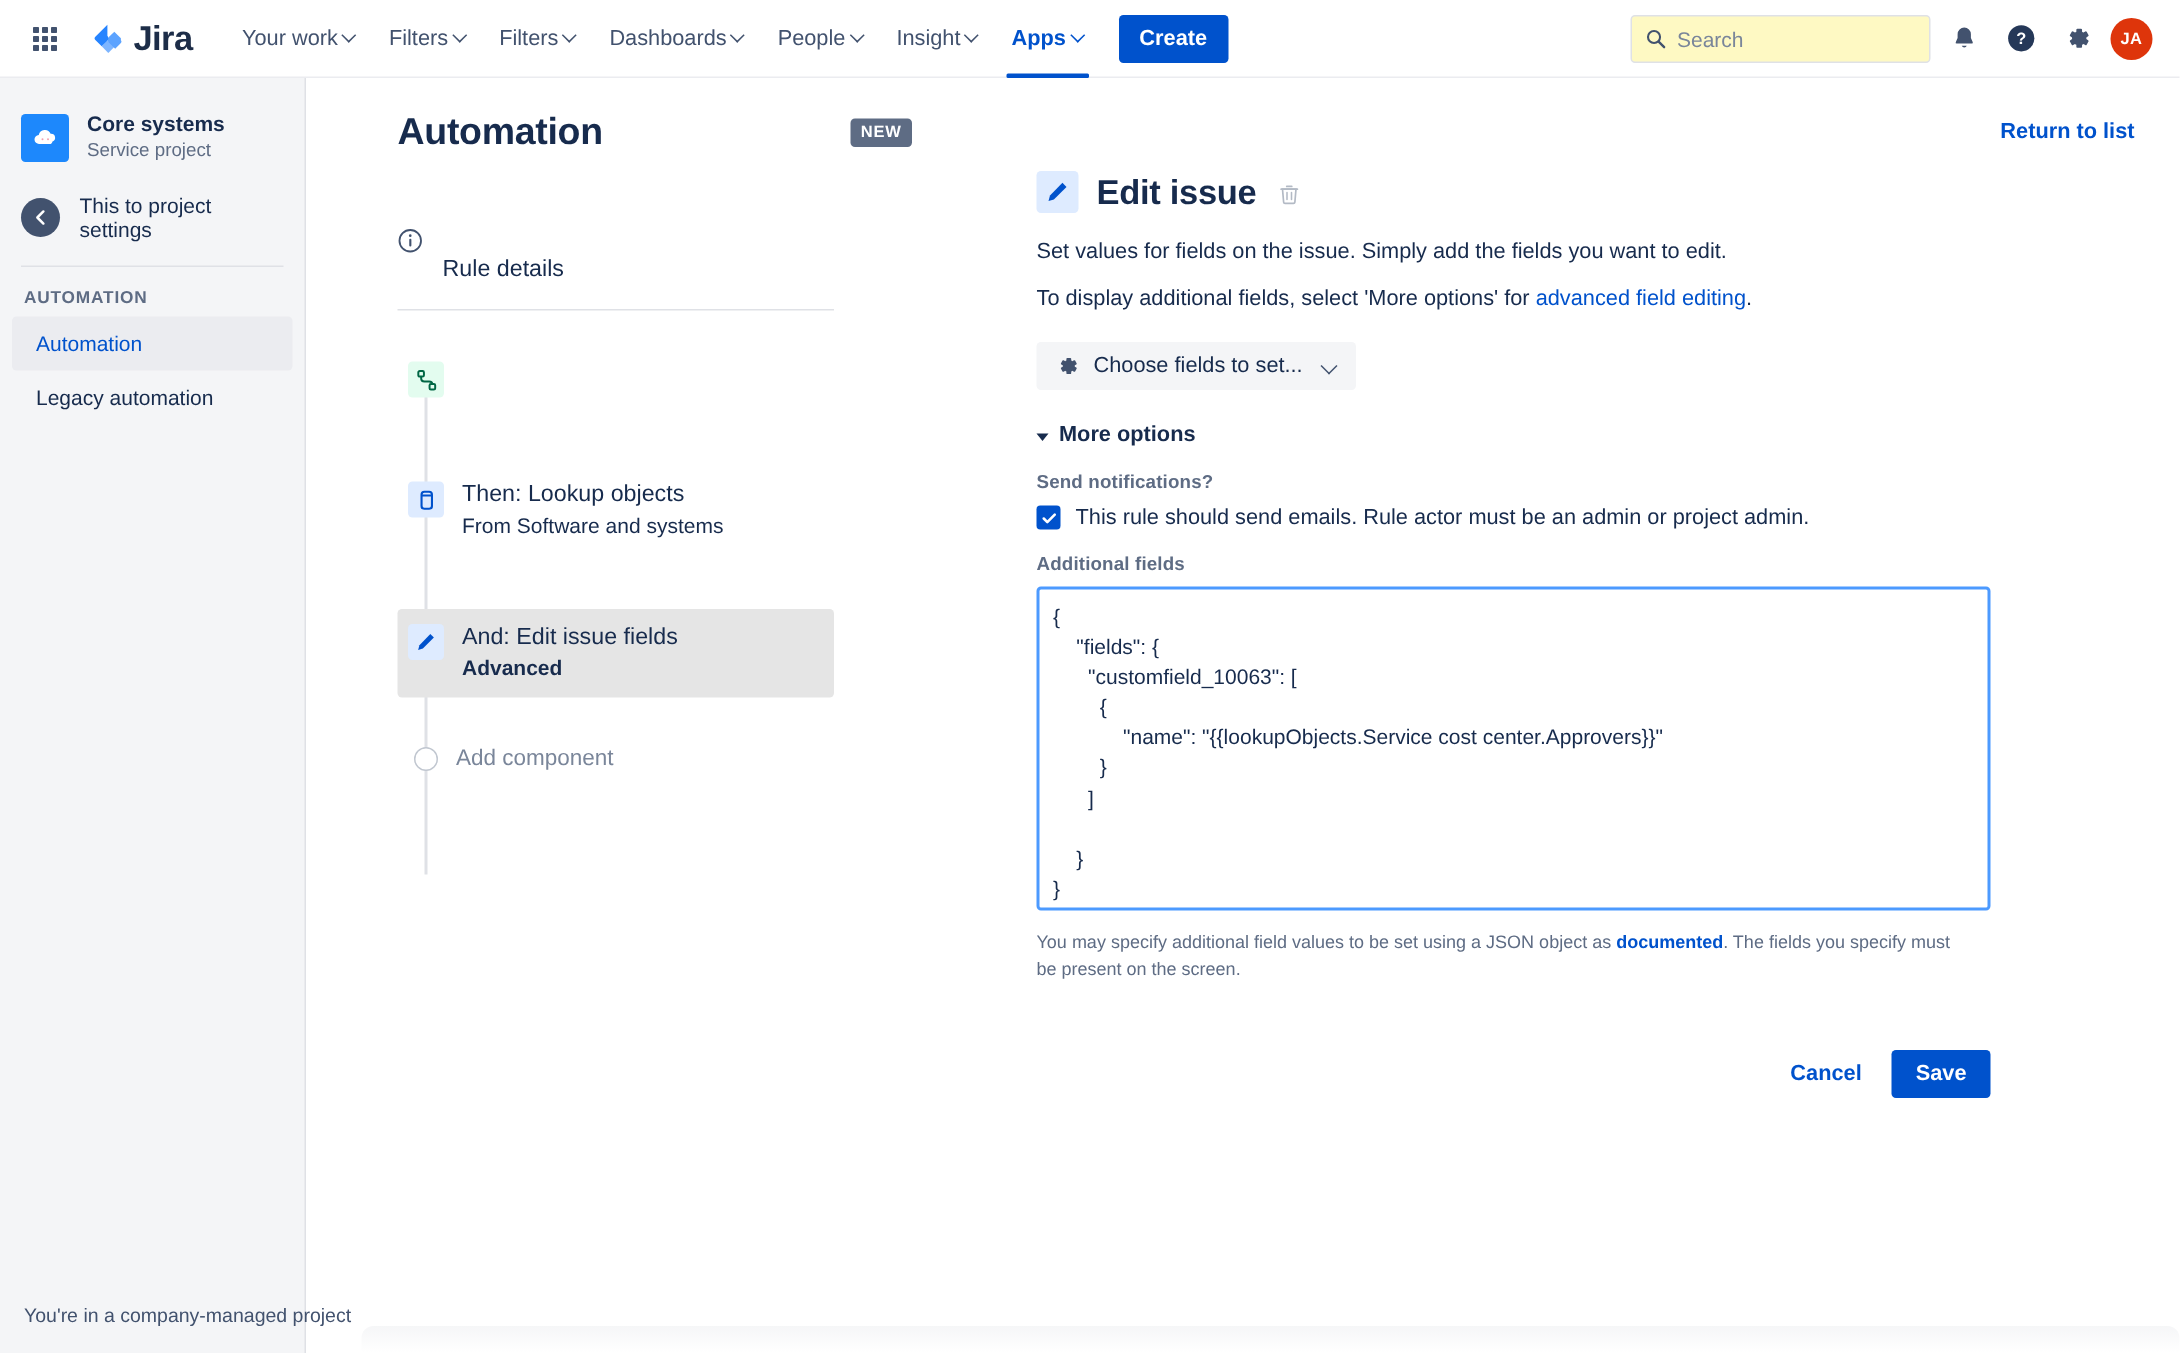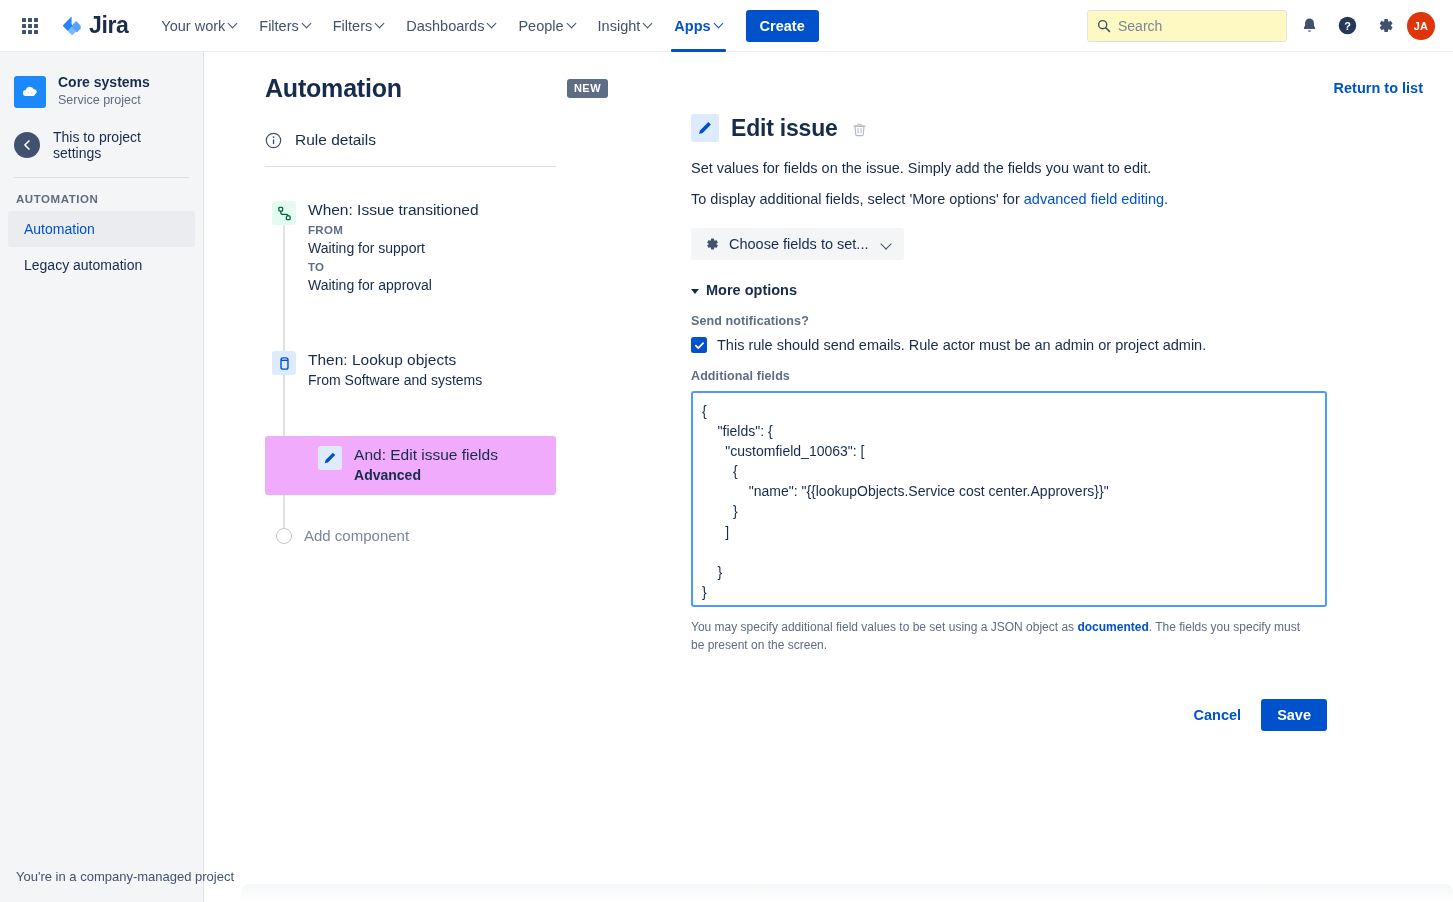--- a/index.html
+++ b/index.html
@@ -136,34 +136,34 @@
   .new-badge {
     margin-left: 165px; background: #5E6C84; color: #fff;
     font-size: 11px; font-weight: 700; letter-spacing: .5px;
     border-radius: 3px; padding: 3px 7px; line-height: 1.1;
   }
 
   .rule-details-row {
     display: flex; align-items: center; gap: 13px;
     margin-top: 28px; cursor: pointer;
   }
-  .rule-details-label { font-size: 15.5px; color: #172B4D; }
+  .rule-details-label { font-size: 15.5px; color: #172B4D; margin-top: 40px; }
   .rule-div { height: 1px; background: #DFE1E6; margin: 17px 24px 0 0; width: 291px; }
 
   .steps { position: relative; margin-top: 24px; }
   .stepline {
     position: absolute; left: 18px; top: 22px; width: 2px;
     height: 330px; background: #DFE1E6;
   }
   .step {
     position: relative; display: flex; gap: 12px;
     padding: 8px 12px 10px 7px; border-radius: 3px;
     width: 291px; cursor: pointer;
   }
-  .step.selected { background: #f0abfc; justify-content: center; }
+  .step.selected { background: #e5e5e5; }
   .step-icon {
     width: 24px; height: 24px; border-radius: 3px; flex: none;
     display: flex; align-items: center; justify-content: center;
     margin-top: 2px; z-index: 2;
   }
   .step-icon.green { background: #E3FCEF; }
   .step-icon.blue { background: #DEEBFF; }
   .step-title { font-size: 15.5px; color: #172B4D; line-height: 22px; }
   .step-meta-label {
     font-size: 11.5px; font-weight: 700; color: #5E6C84;
@@ -426,27 +426,20 @@
     <div class="stepline"></div>
 
     <div class="step">
       <div class="step-icon green">
         <svg width="15" height="15" viewBox="0 0 16 16">
           <path d="M4 3.4v3.2c0 1.3 1 2.3 2.3 2.3h3.4c1.3 0 2.3 1 2.3 2.3v1.4" fill="none" stroke="#006644" stroke-width="1.4"></path>
           <rect x="2" y="1.4" width="4" height="4" rx="1" fill="#E3FCEF" stroke="#006644" stroke-width="1.4"></rect>
           <rect x="10" y="10.6" width="4" height="4" rx="1" fill="#E3FCEF" stroke="#006644" stroke-width="1.4"></rect>
         </svg>
       </div>
-      <div>
-        <div class="step-title">When: Issue transitioned</div>
-        <div class="step-meta-label">FROM</div>
-        <div class="step-meta">Waiting for support</div>
-        <div class="step-meta-label">TO</div>
-        <div class="step-meta">Waiting for approval</div>
-      </div>
     </div>
 
     <div class="step" style="margin-top:36px">
       <div class="step-icon blue">
         <svg width="15" height="15" viewBox="0 0 16 16">
           <rect x="4.3" y="2" width="7.4" height="12" rx="2" fill="none" stroke="#0052CC" stroke-width="1.5"></rect>
           <path d="M4.3 4.6h7.4" stroke="#0052CC" stroke-width="1.5"></path>
         </svg>
       </div>
       <div>

